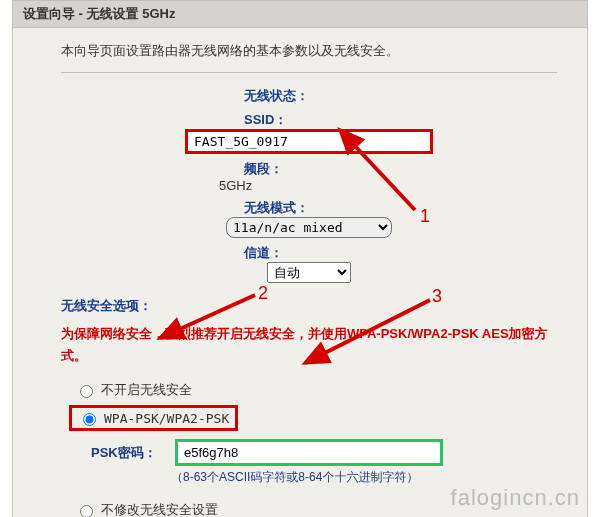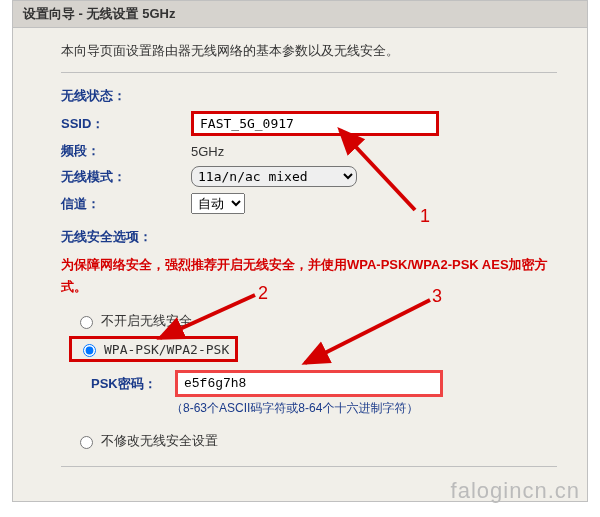--- a/index.html
+++ b/index.html
@@ -36,20 +36,21 @@
   }
   hr.sep {
     border: none;
     border-top: 1px solid #c0c0c0;
     margin: 10px 0 14px 0;
   }
   .row {
     display: flex;
     align-items: center;
     margin: 6px 0;
+    flex-direction: column;
   }
   .label {
     width: 130px;
     color: #1a3a8a;
     font-weight: bold;
     font-size: 13px;
   }
   .value {
     color: #333;
     font-size: 13px;
@@ -62,21 +63,21 @@
     background: #fff;
     font-family: monospace;
     font-size: 13px;
   }
   select.mode, select.channel {
     font-family: monospace;
     font-size: 13px;
     padding: 1px 2px;
   }
   select.mode { width: 166px; border-radius: 8px; }
-  select.channel { width: 54px; }
+  select.channel { width: 84px; }
   .sec-heading {
     color: #1a3a8a;
     font-weight: bold;
     font-size: 13px;
     margin-top: 14px;
   }
   .warning {
     color: #d40000;
     font-weight: bold;
     font-size: 13px;
@@ -109,24 +110,24 @@
     align-items: center;
     margin: 8px 0 2px 30px;
   }
   .psk-label {
     width: 84px;
     color: #1a3a8a;
     font-weight: bold;
     font-size: 13px;
   }
   .psk-input {
-    border: 3px solid #ef4444;
+    border: 3px solid #22c55e;
     padding: 3px 6px;
     width: 250px;
-    font-family: Liberation Mono, monospace;
+    font-family: Liberation Sans, sans-serif;
     font-size: 13px;
     background: #fff;
   }
   .psk-hint {
     color: #1a3a8a;
     font-size: 12px;
     margin-left: 110px;
     line-height: 1.6;
   }
   
@@ -135,21 +136,21 @@
     color: #d40000;
     font-size: 18px;
     font-family: Arial, sans-serif;
   }
   .arrow-svg {
     position: absolute;
     pointer-events: none;
   }
   .watermark {
     position: absolute;
-    bottom: 13px;
+    bottom: 6px;
     right: 20px;
     color: #bbb;
     font-size: 22px;
     font-family: Arial, sans-serif;
     letter-spacing: 1px;
   }
 </style>
 </head>
 <body>
 

